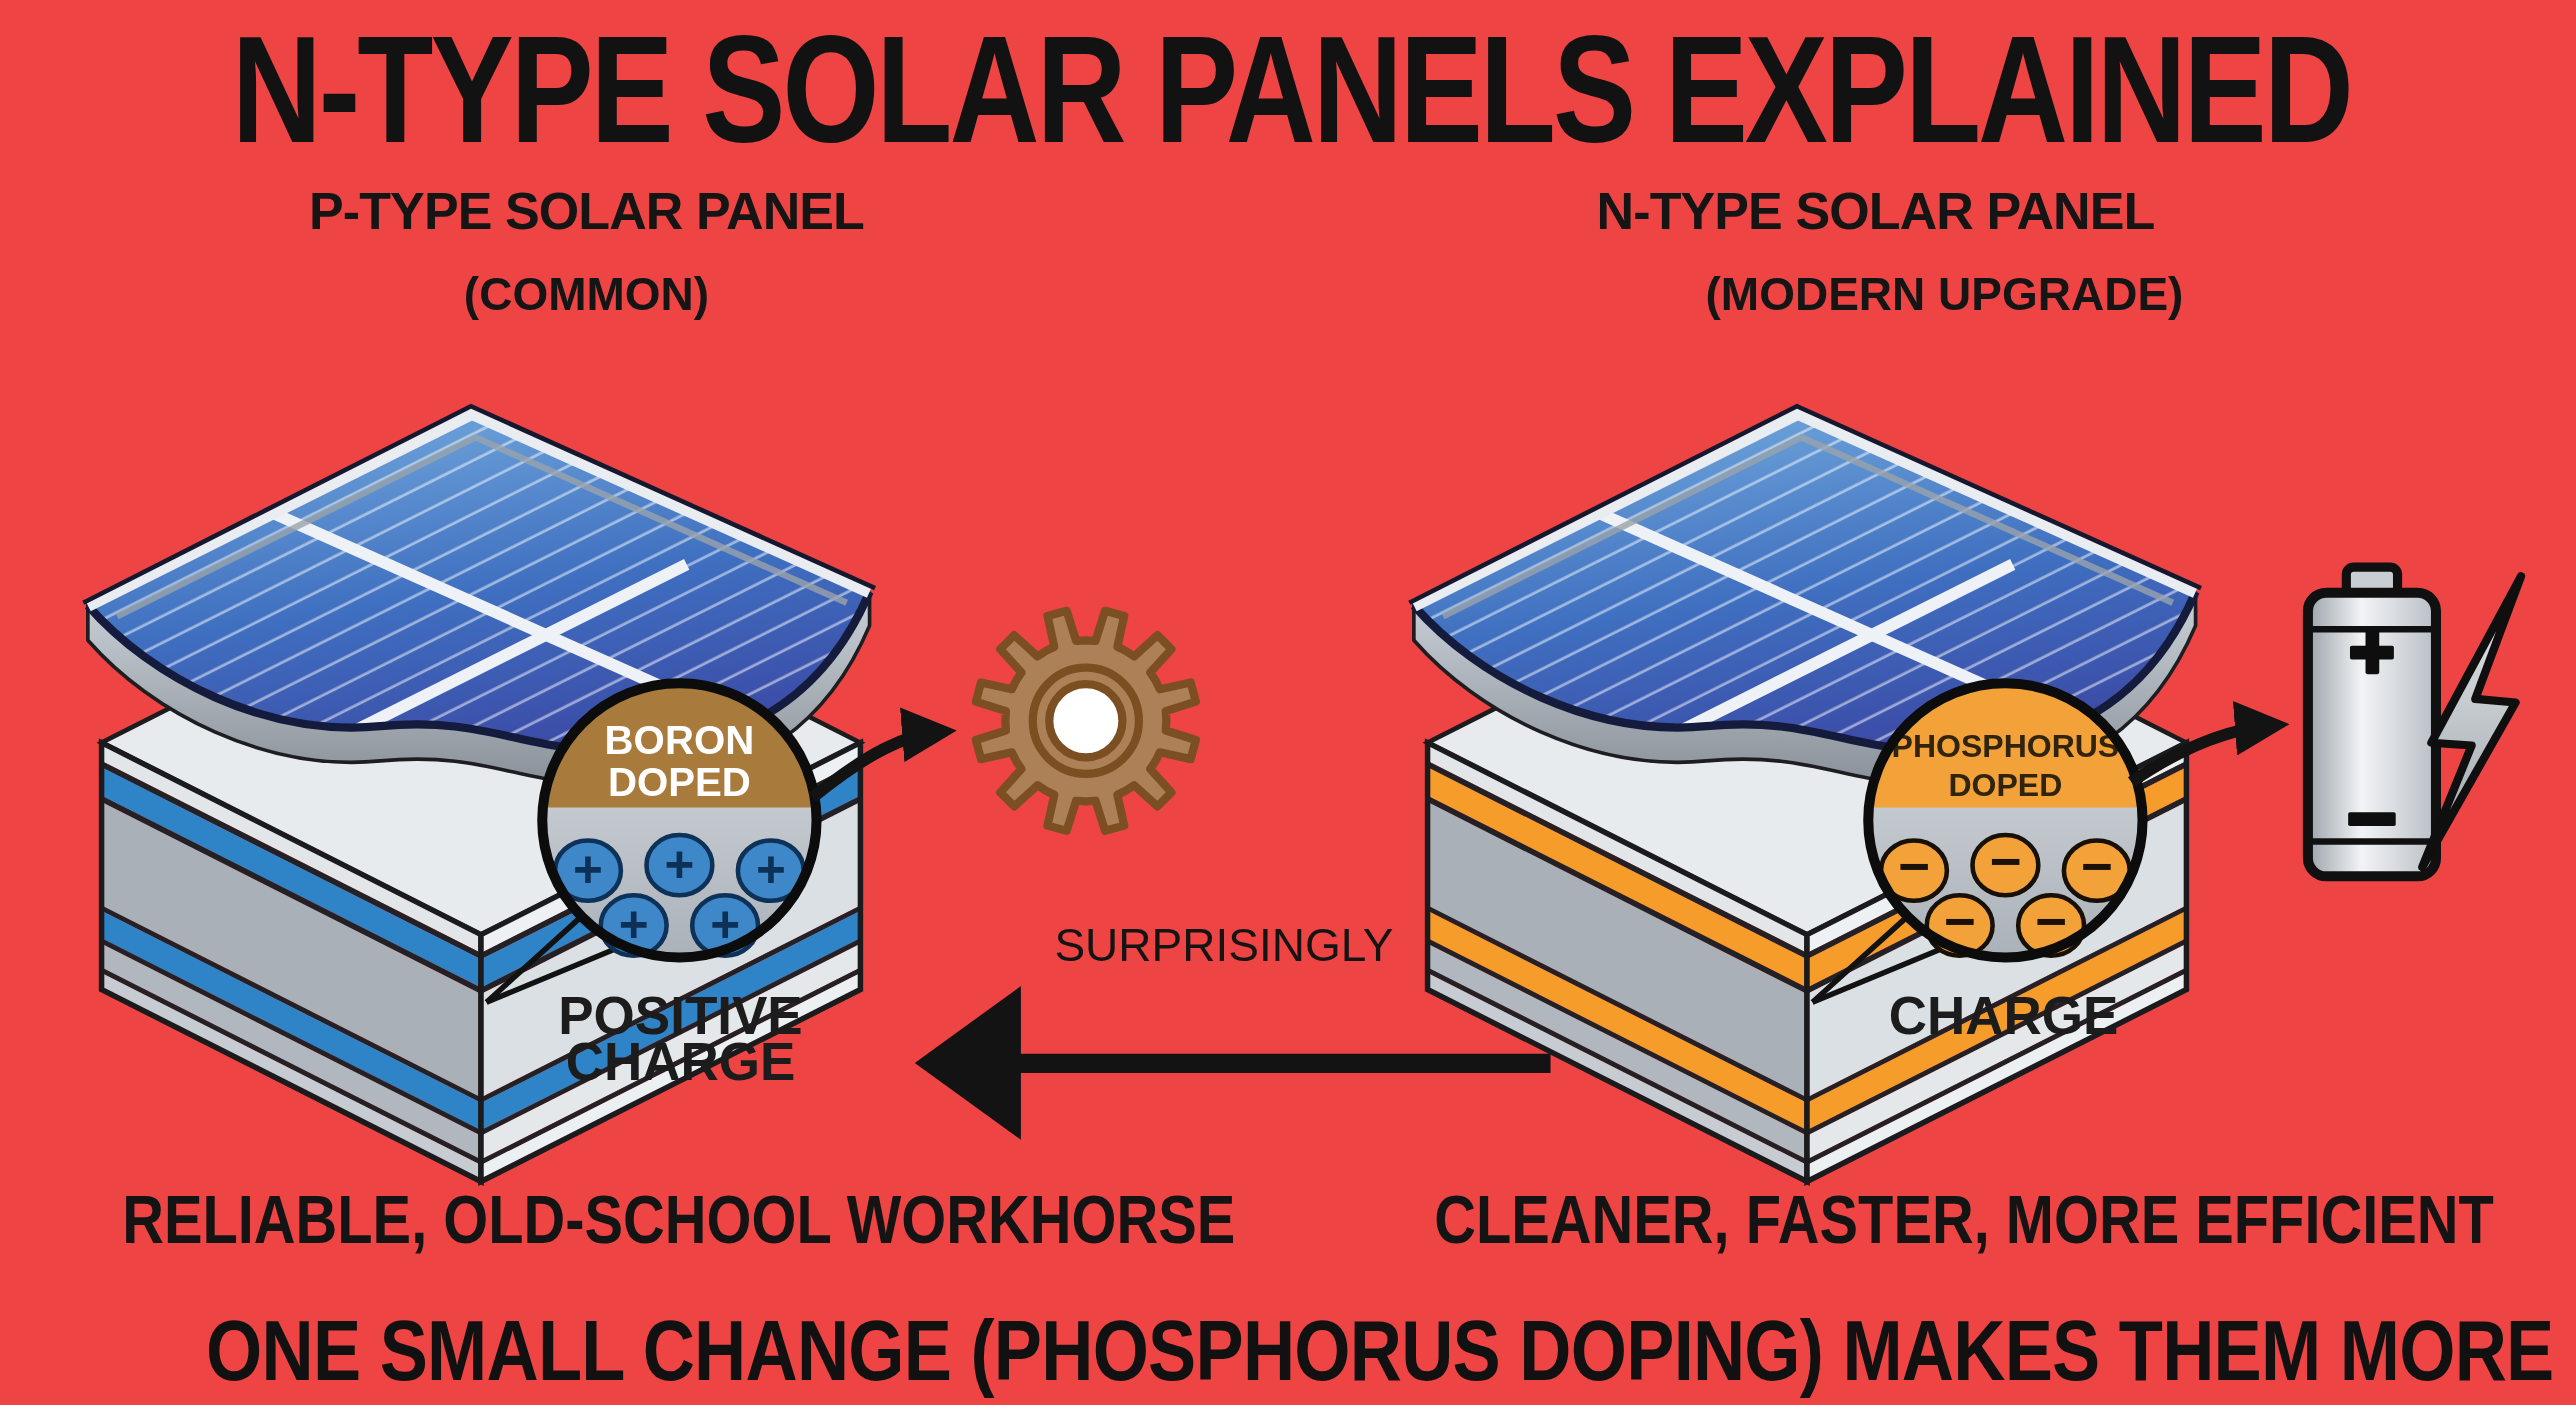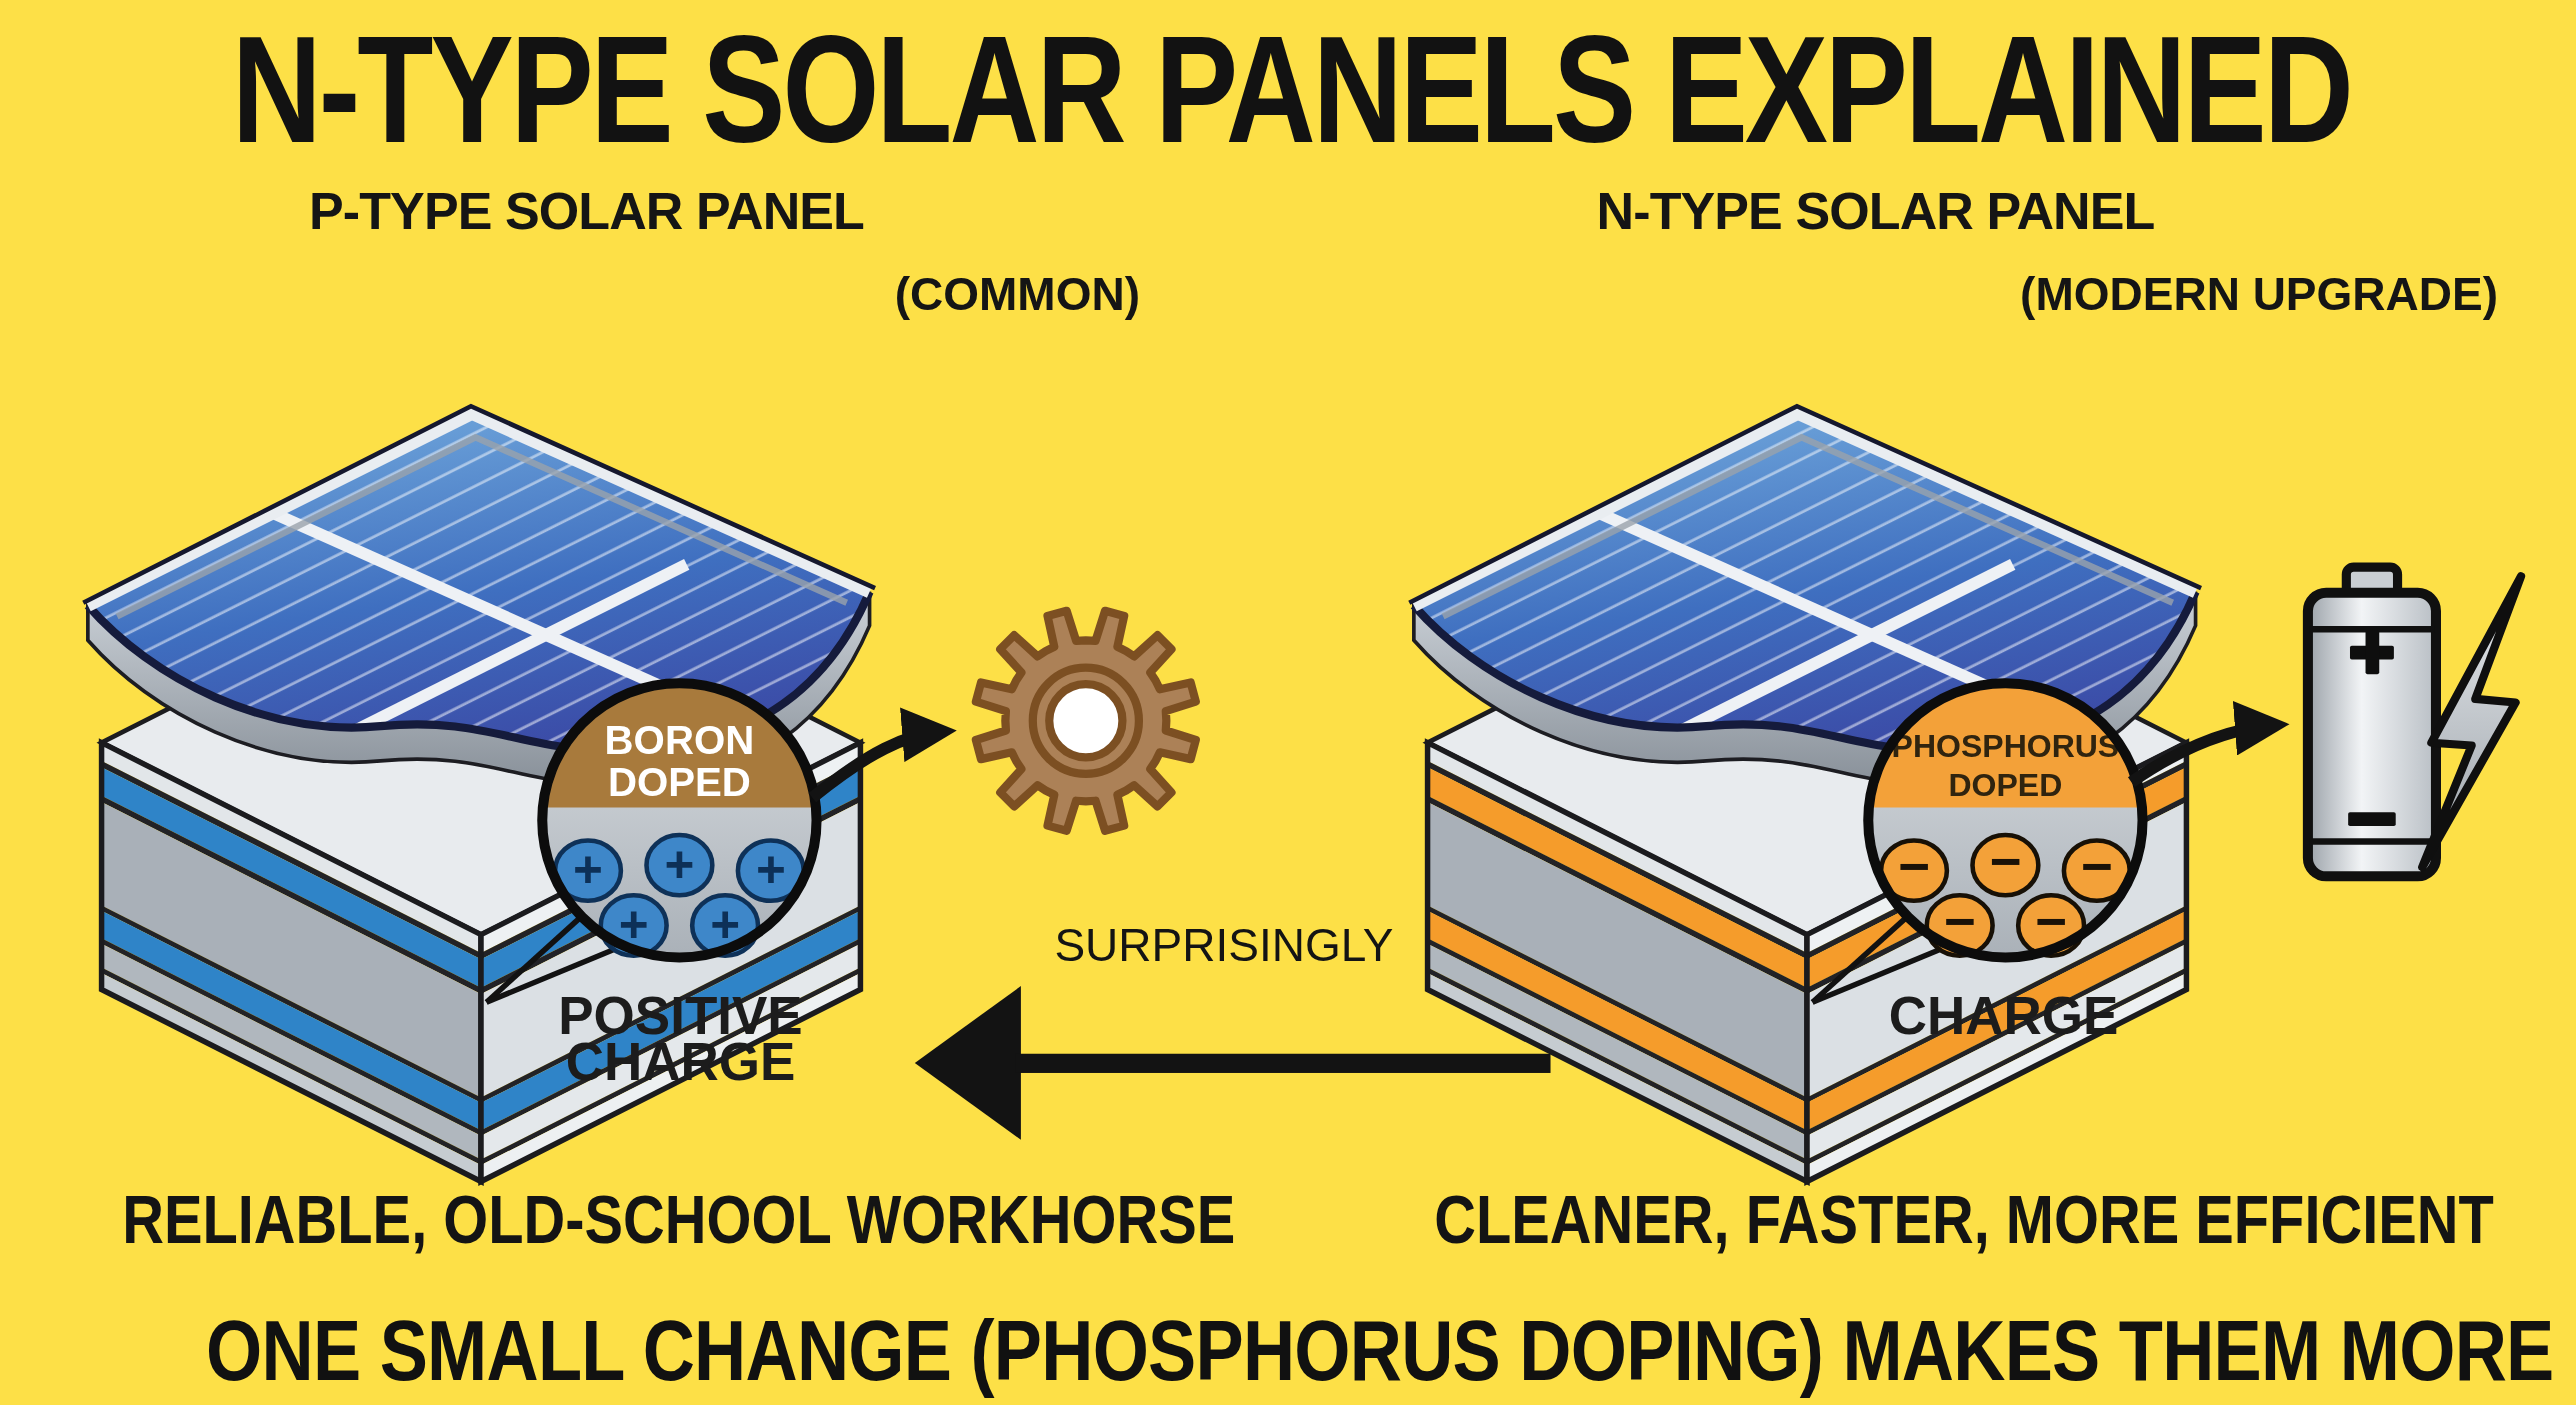--- a/index.html
+++ b/index.html
@@ -1,23 +1,23 @@
 <!DOCTYPE html>
 <html style="font-size:14.6px"><head>
 <meta charset="utf-8">
 <style>
   html,body{margin:0;padding:0;}
   body{width:2576px;height:1405px;background:#fbfbf9;font-family:"Liberation Sans",sans-serif;}
-  #stage{position:relative;width:2576px;height:1405px;overflow:hidden;background:#fde047;color:#161616;}
+  #stage{position:relative;width:2576px;height:1405px;overflow:hidden;background:#ef4444;color:#161616;}
   .abs{position:absolute;}
   .ctr{text-align:center;white-space:nowrap;}
   .ttl{left:0;top:1.8px;width:2576px;font-size:152px;font-weight:bold;letter-spacing:-3.7px;
        transform:scaleX(0.82);transform-origin:50% 50%;color:#121212;}
   .hd{font-size:52px;font-weight:bold;letter-spacing:-0.9px;color:#151515;}
-  .sub{font-size:46px;font-weight:bold;color:#151515;text-align:right;}
+  .sub{font-size:46px;font-weight:bold;color:#151515;}
   .hdL{left:33px;top:181px;width:1107px;}
   .subL{left:33px;top:267px;width:1107px;}
   .hdR{left:1322px;top:181px;width:1107px;}
   .subR{left:1391px;top:267px;width:1107px;}
   .chargelbl{font-size:53px;font-weight:bold;line-height:46px;color:#1c1c1c;margin-top:22px;}
   .chL{left:406px;top:971px;width:549px;}
   .chR{left:1729px;top:971px;width:549px;}
   .cmp{left:904px;top:917px;width:640px;font-size:46px;font-weight:normal;line-height:57px;color:#141414;}
   .cap{font-size:68px;font-weight:bold;transform:scaleX(0.85);transform-origin:50% 50%;color:#141414;}
   .capL{left:33px;top:1180px;width:1189px;}

